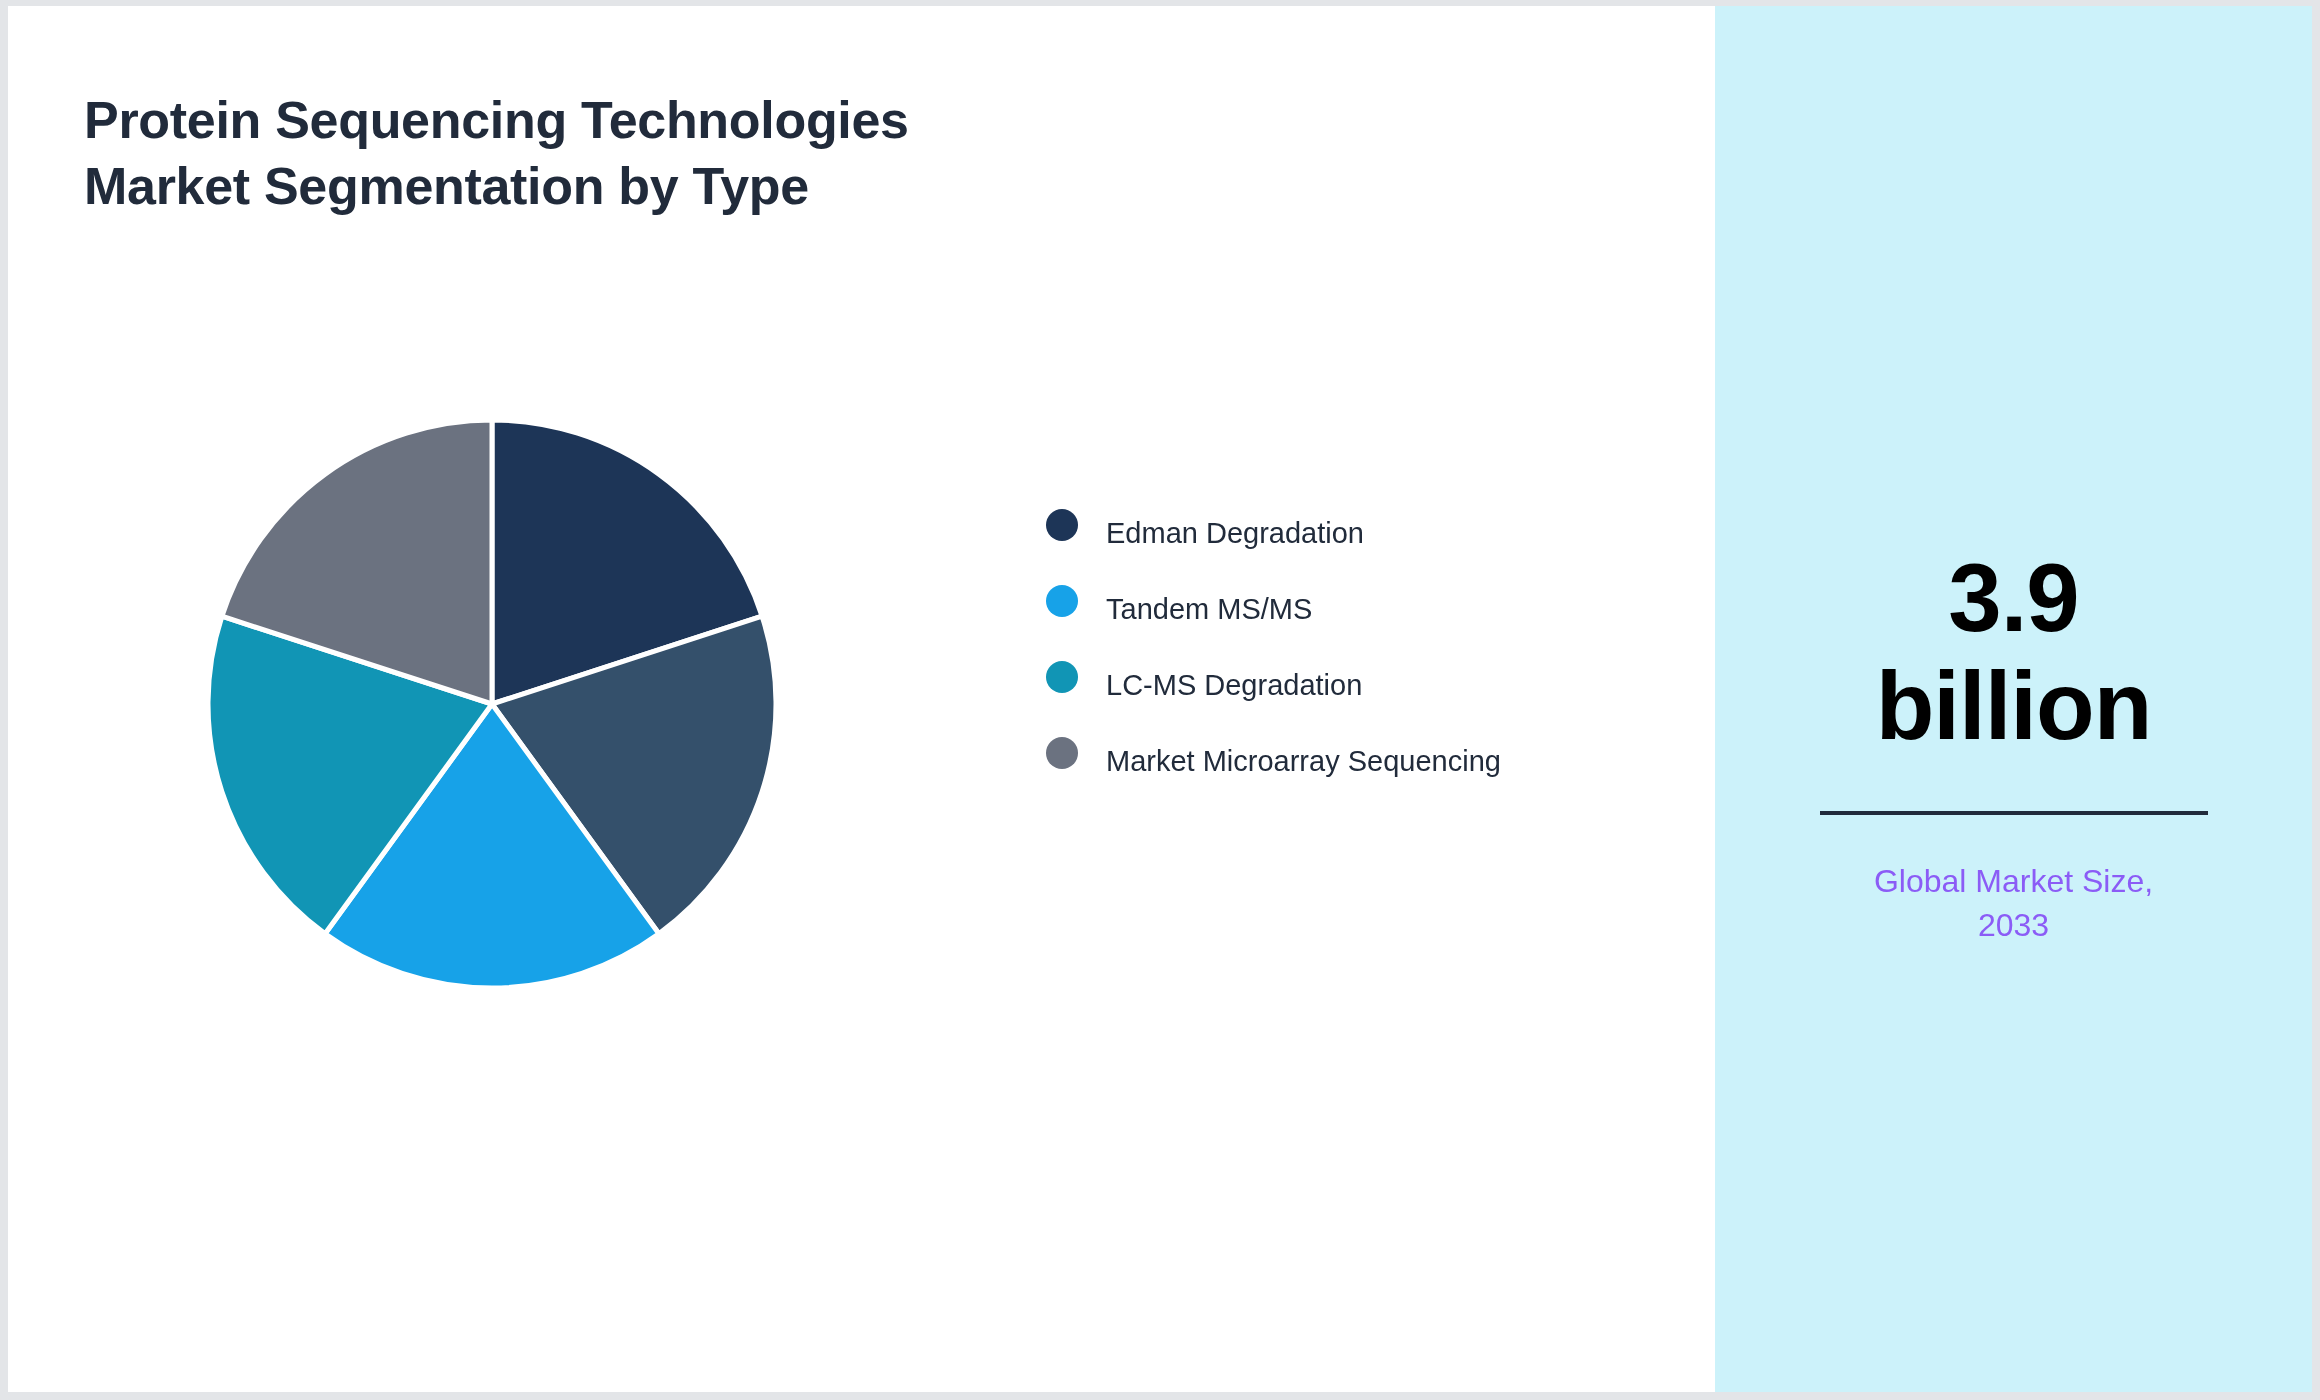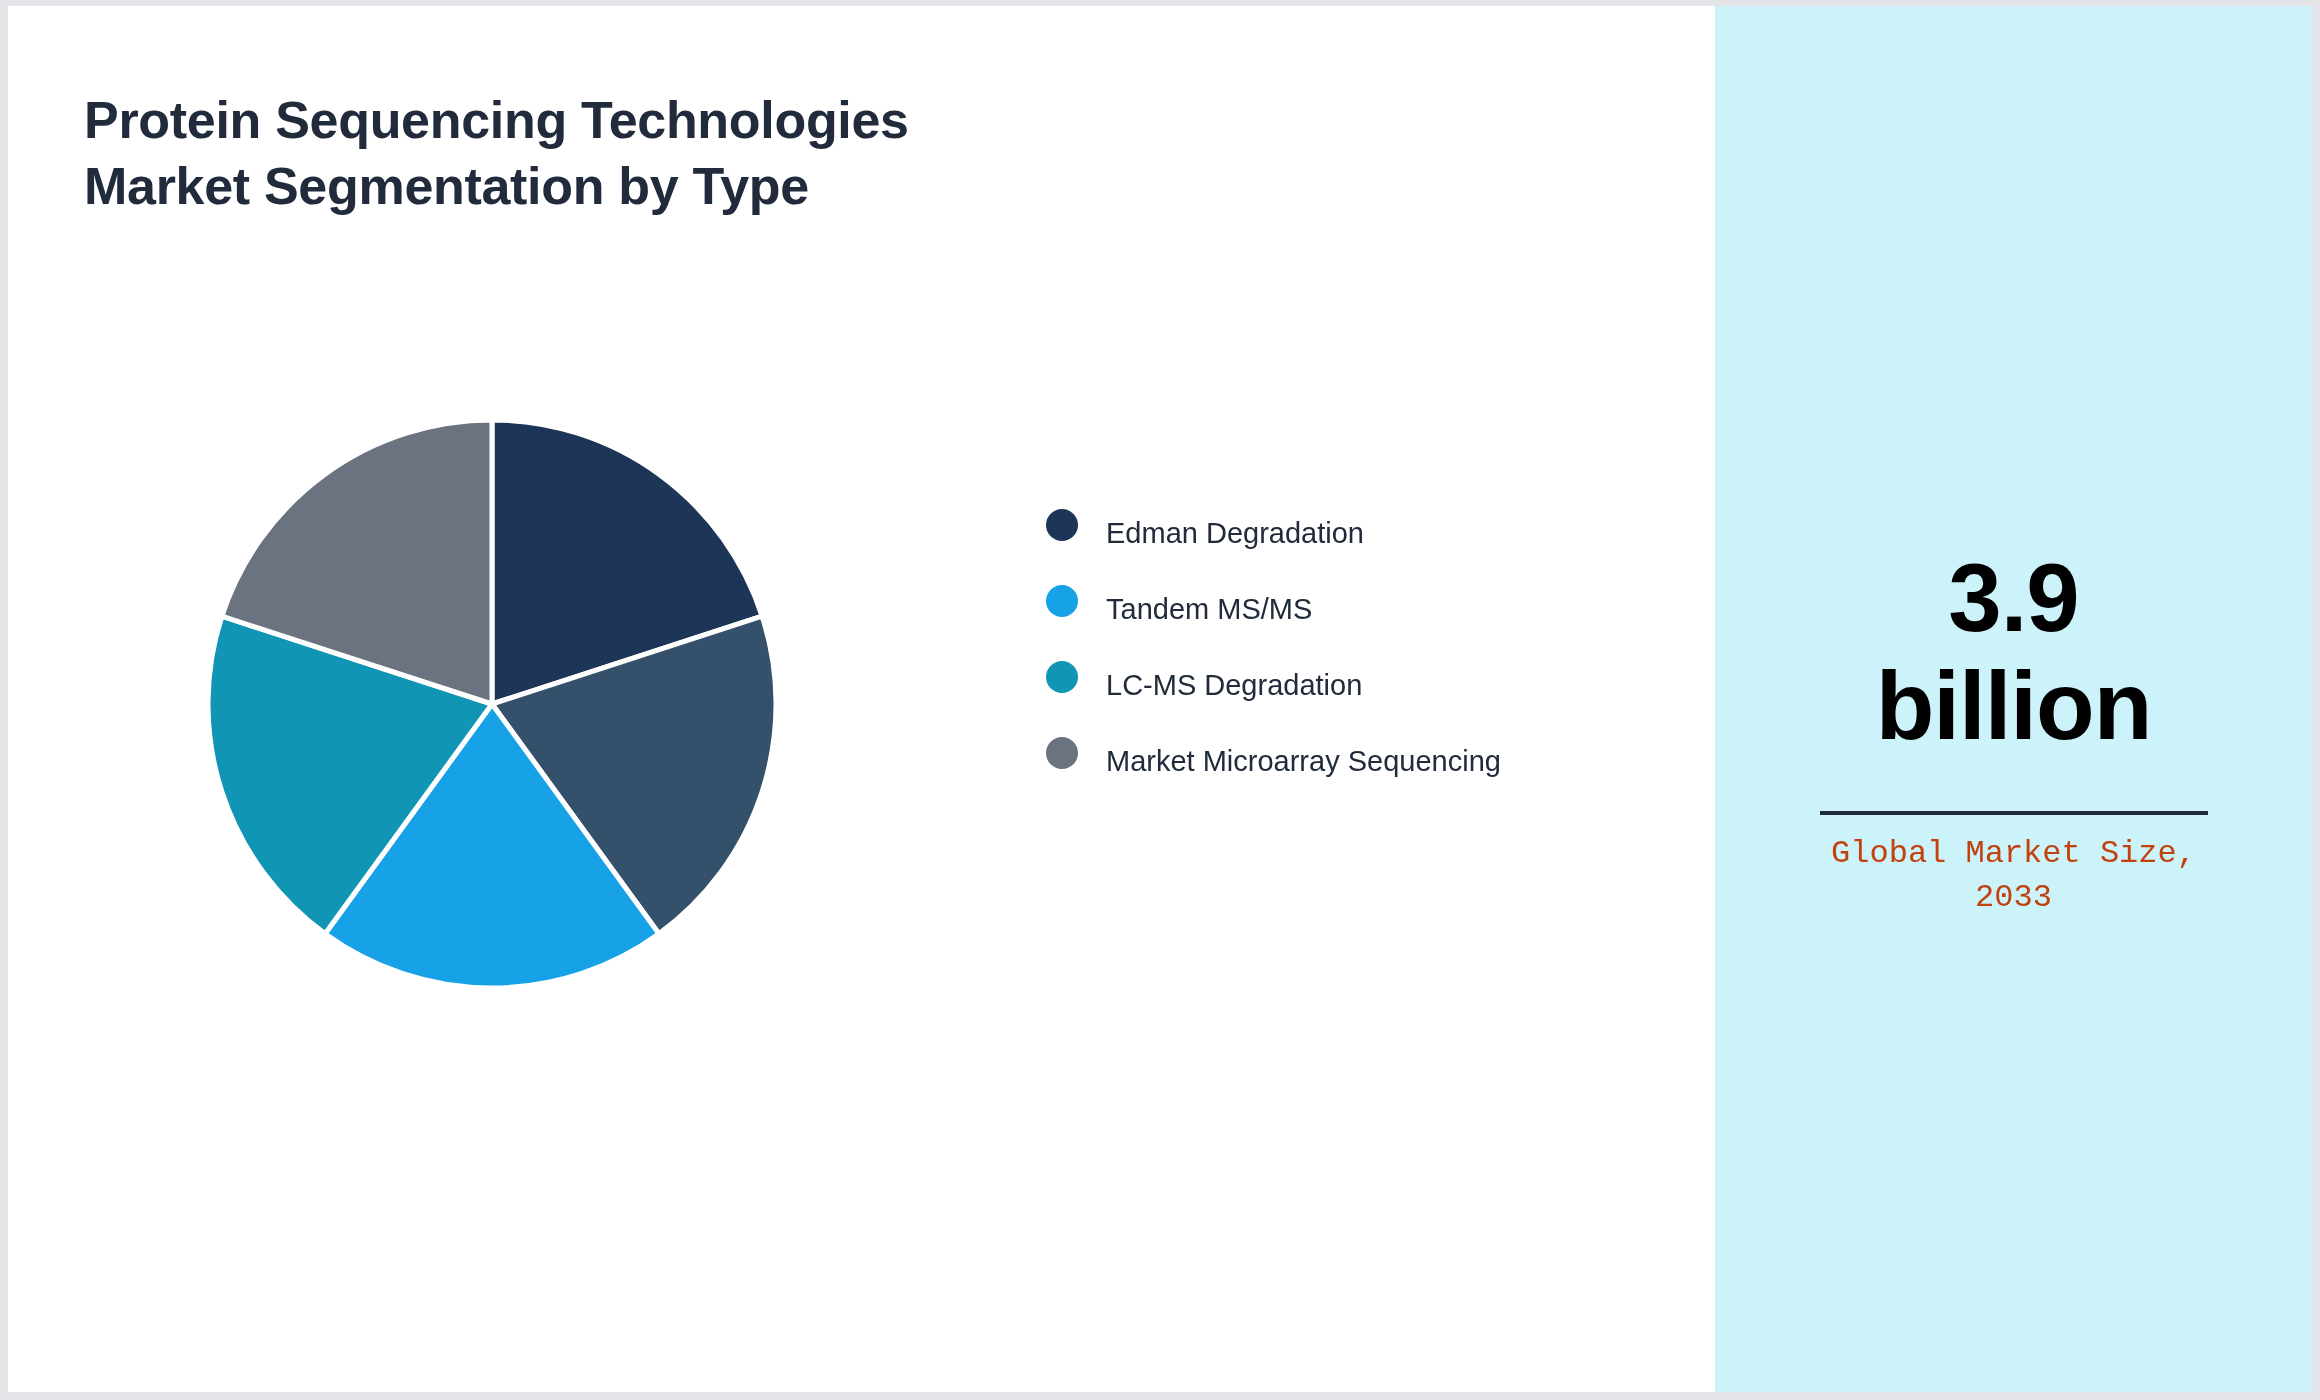--- a/index.html
+++ b/index.html
@@ -124,26 +124,25 @@
     letter-spacing: -1px;
     white-space: pre-line;
   }
   #stat-divider {
     width: 388px;
     height: 4px;
     background: #212b3b;
     margin: 52px auto 0 auto;
   }
   #stat-caption {
-    margin-top: 17px;
+    margin-top: 44px;
     font-size: 32px;
     line-height: 1.38;
-    color: #c2410c;
-    white-space: pre-line;
-    font-family: Liberation Mono, monospace;
+    color: #8b5cf6;
+    white-space: pre-line;
   }
 </style>
 </head>
 <body>
 
 <div id="infographic">
 
   <div id="left-panel">
 
     <h1 id="page-title">Protein Sequencing Technologies

